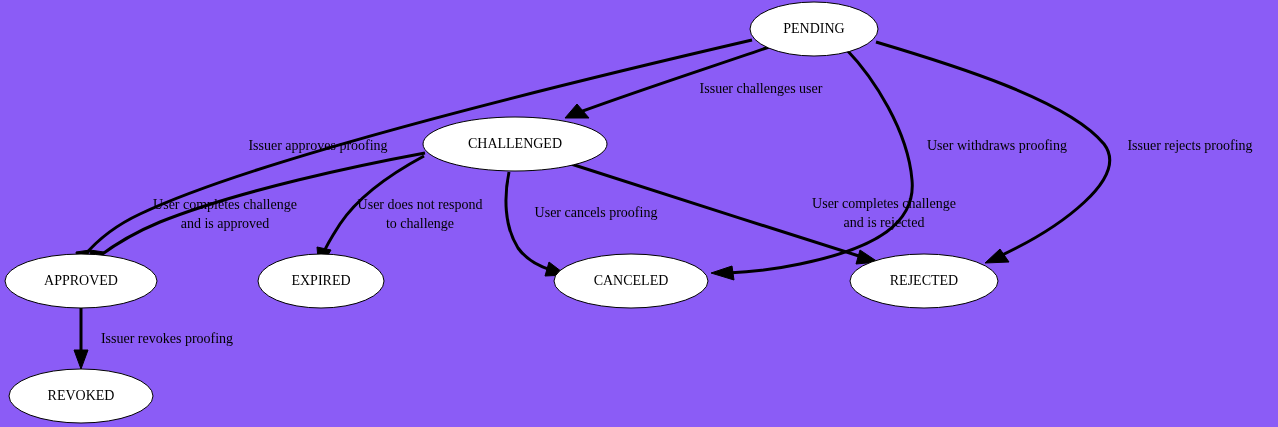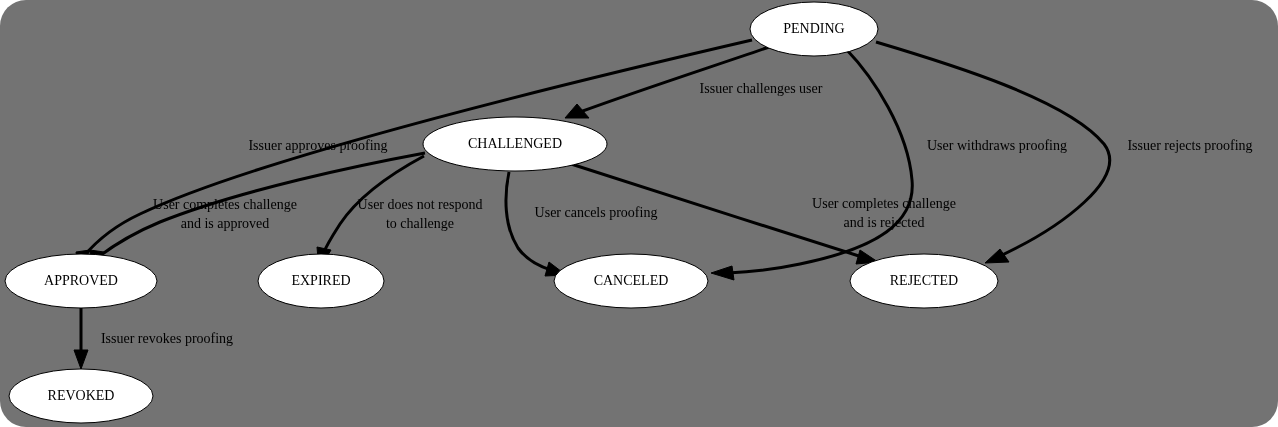--- a/index.html
+++ b/index.html
@@ -4,24 +4,23 @@
 <style>
   html, body {
     margin: 0;
     padding: 0;
     background: #ffffff;
   }
   #diagram-root {
     position: relative;
     width: 1278px;
     height: 427px;
-    background: #737373;
+    background: #8b5cf6;
     font-family: "Liberation Serif", "DejaVu Serif", serif;
     overflow: hidden;
-    border-radius: 26px;
   }
   svg#graph {
     display: block;
     width: 1278px;
     height: 427px;
   }
   .node-ellipse {
     fill: #ffffff;
     stroke: #000000;
     stroke-width: 1;

